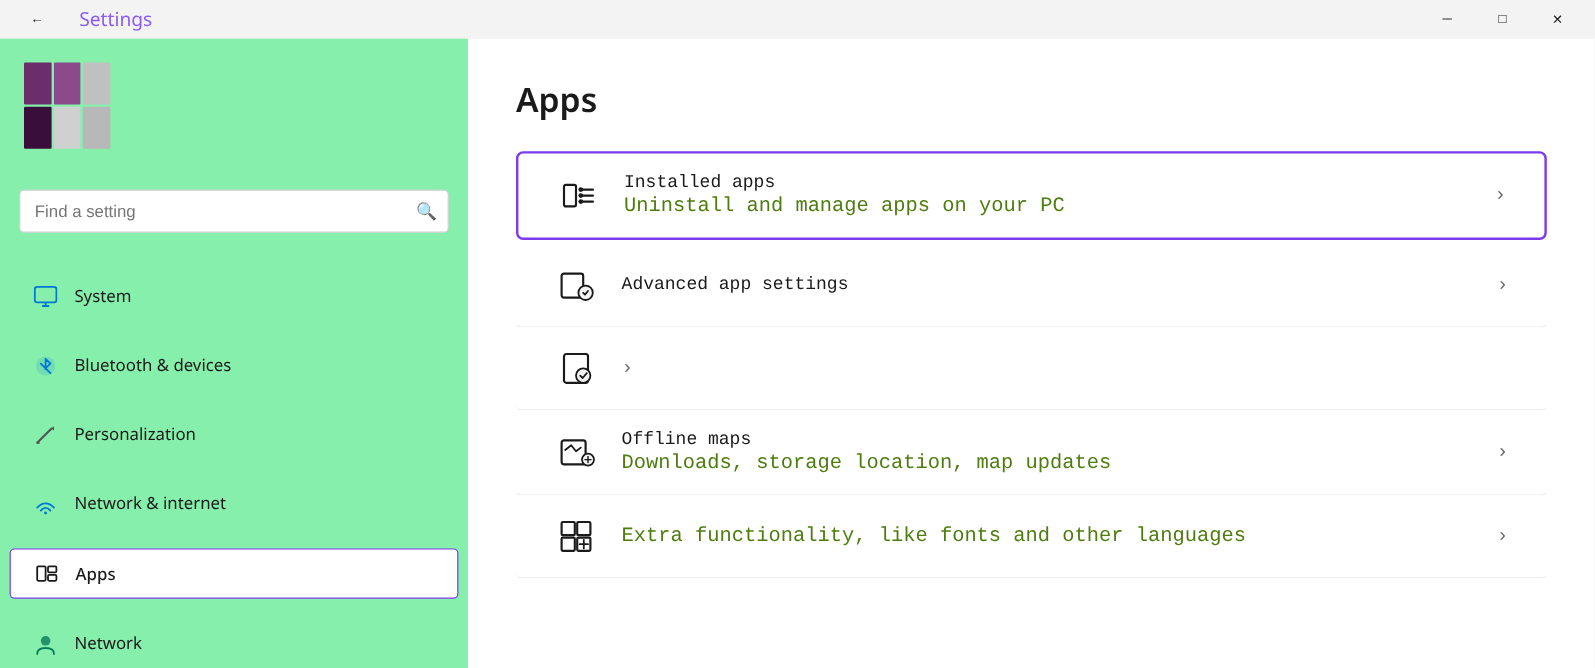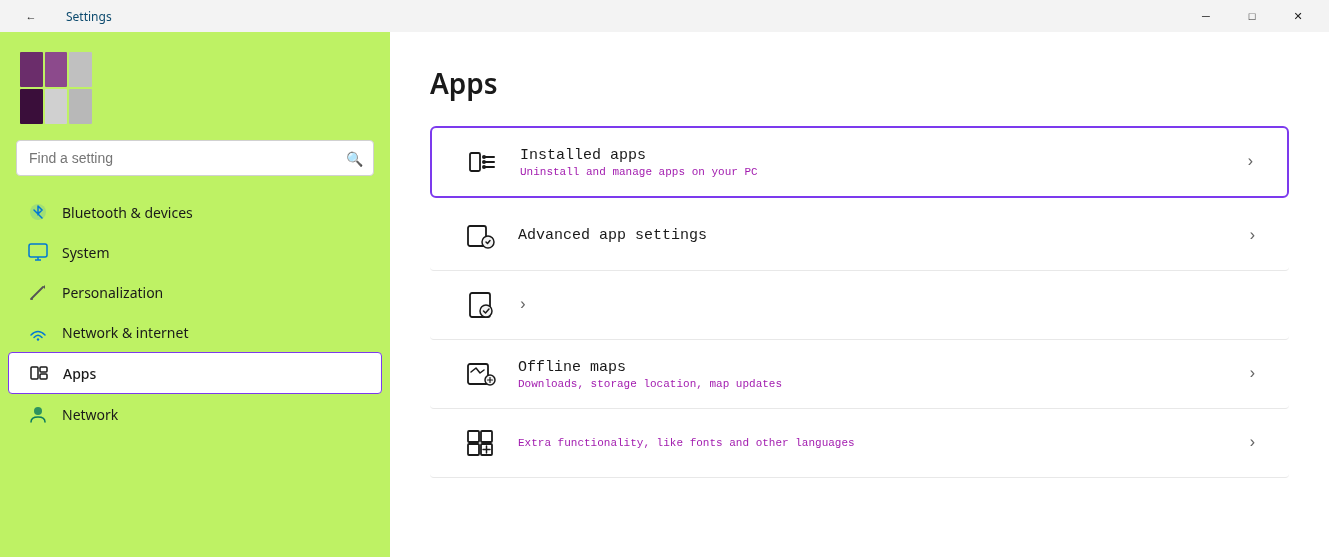--- a/index.html
+++ b/index.html
@@ -21,22 +21,22 @@
       justify-content: space-between;
       padding: 0 8px;
       flex-shrink: 0;
     }
     .titlebar-left {
       display: flex;
       align-items: center;
       gap: 12px;
     }
     .titlebar-title {
-      font-size: 12px;
-      color: #0c4a6e;
+      font-size: 16px;
+      color: #8b5cf6;
       text-align: center;
     }
     .titlebar-controls {
       display: flex;
       gap: 0;
     }
     .titlebar-btn {
       width: 46px;
       height: 32px;
       border: none;
@@ -52,26 +52,27 @@
     
     .main-layout {
       display: flex;
       flex: 1;
       overflow: hidden;
     }
 
     
     .sidebar {
       width: 390px;
-      background: #bef264;
+      background: #86efac;
       padding: 0;
       display: flex;
       flex-direction: column;
       flex-shrink: 0;
       overflow-y: auto;
+      justify-content: space-between;
     }
     .sidebar-avatar {
       padding: 20px 20px 16px 20px;
       display: flex;
       align-items: center;
       gap: 12px;
     }
     .avatar-mosaic {
       width: 72px;
       height: 72px;
@@ -178,22 +179,22 @@
     .item-text {
       flex: 1;
     }
     .item-title {
       font-size: 15px;
       font-weight: 500;
       color: #1a1a1a;
       margin-bottom: 2px;
     }
     .item-desc {
-      font-size: 11px;
-      color: #a21caf;
+      font-size: 17px;
+      color: #4d7c0f;
     }
     .chevron {
       font-size: 16px;
       color: #666;
       flex-shrink: 0;
     }
 
     
     .icon-system { color: #0078d4; }
     .icon-bluetooth { color: #0078d4; }
@@ -228,38 +229,38 @@
         <div class="mosaic-cell" style="background:#b8b8b8;"></div>
       </div>
     </div>
 
     <div class="search-box">
       <input class="search-input" type="text" placeholder="Find a setting" style="">
       <span class="search-icon-wrap">🔍</span>
     </div>
 
     <div class="nav-item">
-      <div class="nav-icon icon-bluetooth">
-        <svg width="20" height="20" viewBox="0 0 20 20" fill="none" xmlns="http://www.w3.org/2000/svg">
-          <circle cx="10" cy="10" r="8" fill="#0078d4" opacity="0.15"></circle>
-          <path d="M10 4 L14 8 L10 12 L10 4 M10 12 L14 16 M10 12 L6 8" stroke="#0078d4" stroke-width="1.5" fill="none" stroke-linecap="round"></path>
-        </svg>
-      </div>
-      <span>Bluetooth &amp; devices</span>
-    </div>
-
-    <div class="nav-item">
       <div class="nav-icon icon-system">
         <svg width="20" height="20" viewBox="0 0 20 20" fill="none" xmlns="http://www.w3.org/2000/svg">
           <rect x="1" y="2" width="18" height="13" rx="2" stroke="#0078d4" stroke-width="1.5" fill="none"></rect>
           <line x1="7" y1="18" x2="13" y2="18" stroke="#0078d4" stroke-width="1.5"></line>
           <line x1="10" y1="15" x2="10" y2="18" stroke="#0078d4" stroke-width="1.5"></line>
         </svg>
       </div>
       <span>System</span>
+    </div>
+
+    <div class="nav-item">
+      <div class="nav-icon icon-bluetooth">
+        <svg width="20" height="20" viewBox="0 0 20 20" fill="none" xmlns="http://www.w3.org/2000/svg">
+          <circle cx="10" cy="10" r="8" fill="#0078d4" opacity="0.15"></circle>
+          <path d="M10 4 L14 8 L10 12 L10 4 M10 12 L14 16 M10 12 L6 8" stroke="#0078d4" stroke-width="1.5" fill="none" stroke-linecap="round"></path>
+        </svg>
+      </div>
+      <span>Bluetooth &amp; devices</span>
     </div>
 
     <div class="nav-item">
       <div class="nav-icon">
         <svg width="20" height="20" viewBox="0 0 20 20" fill="none" xmlns="http://www.w3.org/2000/svg">
           <line x1="3" y1="17" x2="15" y2="5" stroke="#555" stroke-width="1.8" stroke-linecap="round"></line>
           <path d="M15 5 L17 3 L17 7 Z" fill="#555"></path>
           <line x1="3" y1="17" x2="5" y2="17" stroke="#555" stroke-width="1.5"></line>
         </svg>
       </div>

